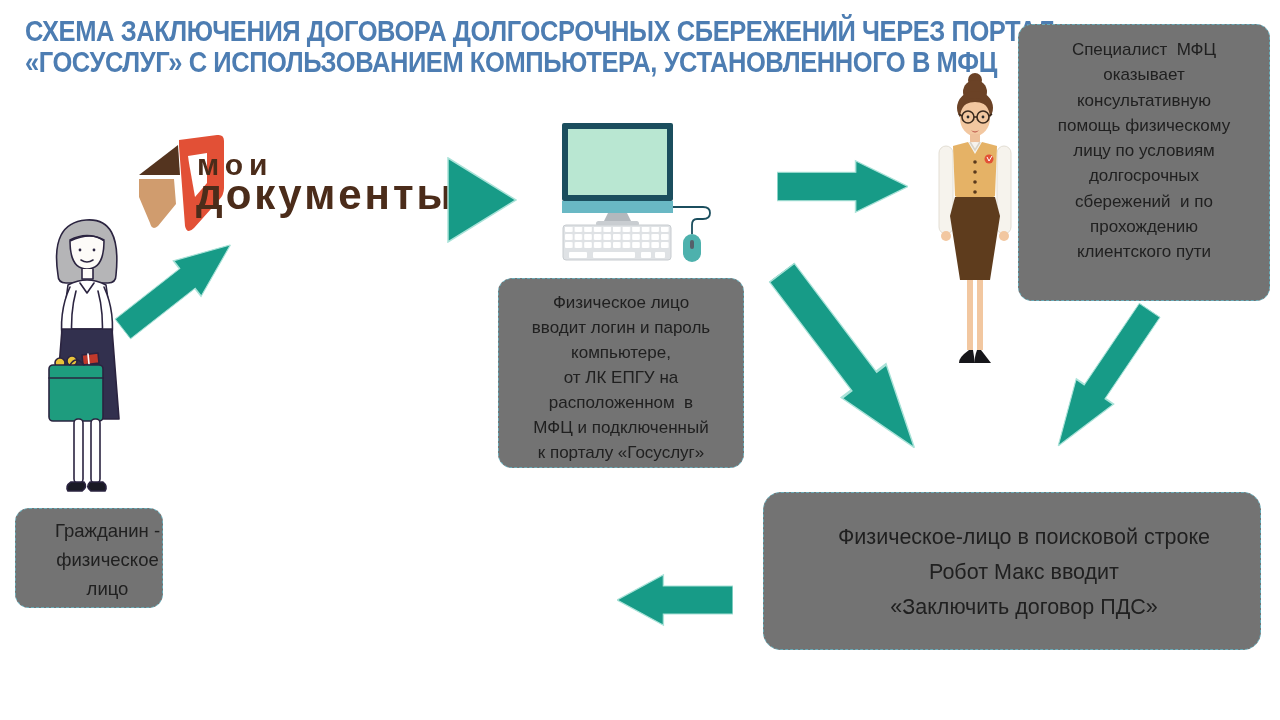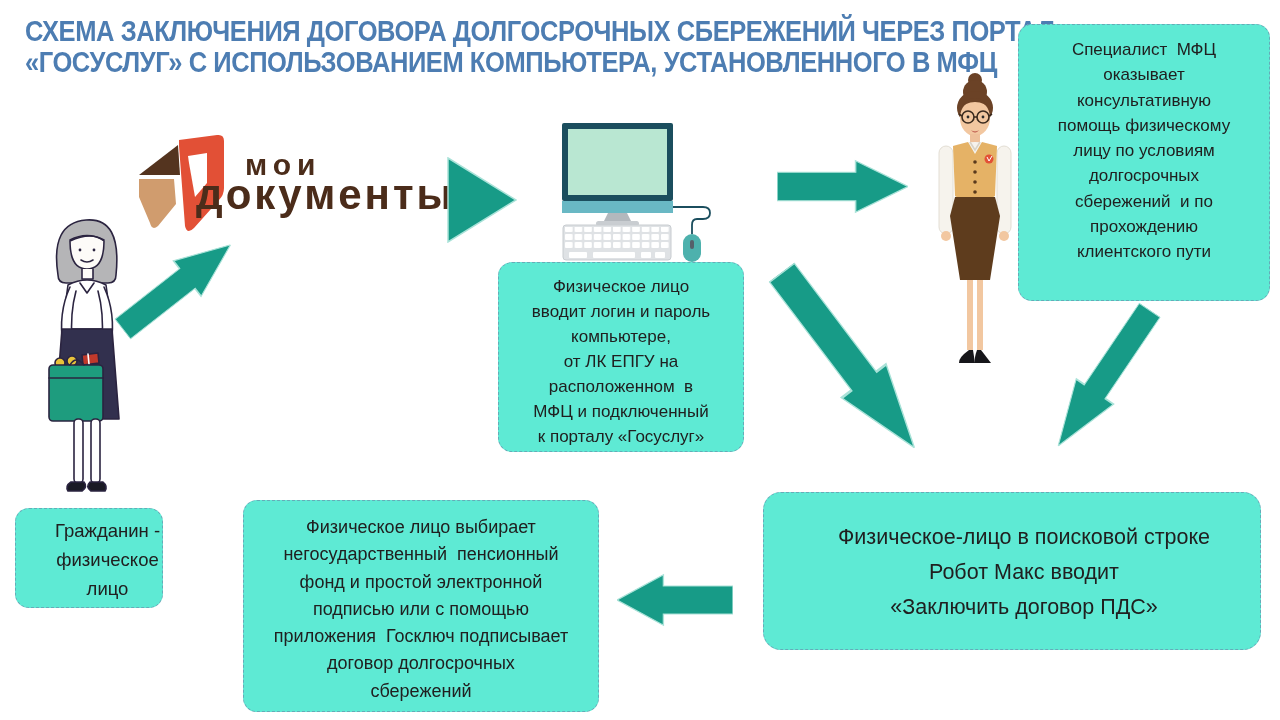--- a/index.html
+++ b/index.html
@@ -16,21 +16,21 @@
   #canvas{
     position:relative;width:1280px;height:720px;background:#ffffff;
     overflow:hidden;font-family:"Liberation Sans", sans-serif;color:var(--text-dark);
   }
   .abs{position:absolute;}
   .title-line{
     font-weight:bold;font-size:29px;line-height:31px;color:var(--title-blue);
     white-space:nowrap;transform:scaleX(0.88);transform-origin:left top;letter-spacing:-0.5px;
   }
   .dashed-box{
-    border:1.6px dashed var(--box-border);border-radius:14px;background:#5eead4;
+    border:1.6px dashed var(--box-border);border-radius:14px;background:#737373;
     text-align:center;box-sizing:border-box;
   }
   .box-line{white-space:pre-wrap;}
   .arrow-fill{fill:var(--accent-teal);stroke:#a9e2d8;stroke-width:1.2;}
   .tri-fill{fill:var(--accent-teal);stroke:#a9e2d8;stroke-width:1.5;}
   .logo-word1{
     font-weight:bold;font-size:30px;letter-spacing:6px;color:var(--logo-text-brown);line-height:28px;
   }
   .logo-word2{
     font-weight:bold;font-size:42px;letter-spacing:3px;color:var(--logo-text-brown);line-height:34px;
@@ -46,21 +46,21 @@
     <div class="title-line">«ГОСУСЛУГ» С ИСПОЛЬЗОВАНИЕМ КОМПЬЮТЕРА, УСТАНОВЛЕННОГО В МФЦ</div>
   </div>
 
   <div class="abs" style="left:133px;top:130px;width:310px;height:108px;">
     <svg class="abs" style="left:0;top:4px;" width="95" height="100" viewBox="0 0 95 100">
       <polygon points="6,41 45,11 47,41" fill="var(--logo-brown)"></polygon>
       <path d="M6,45 L41,45 L43,70 L25,92 Q19,97 17,89 L6,63 Z" fill="var(--logo-tan)"></path>
       <path d="M46,6 L84,1 Q91,0 91,7 L91,54 Q91,61 86,66 L61,94 Q54,101 52,92 L46,12 Z" fill="var(--logo-red)"></path>
       <path d="M55,22 L74,19 L74,49 L62,63 L56,29 Z" fill="#ffffff"></path>
     </svg>
-    <div class="abs logo-word1" style="left:64px;top:21px;margin-left:48px;">мои</div>
+    <div class="abs logo-word1" style="left:64px;top:21px;">мои</div>
     <div class="abs logo-word2" style="left:63px;top:48px;">документы</div>
   </div>
 
   <svg class="abs" style="left:30px;top:213px;" width="150" height="290" viewBox="0 0 150 290">
     <g stroke="#2b2440" stroke-width="1.6" fill="none" stroke-linecap="round" stroke-linejoin="round">
 
       <path d="M28,62 Q20,10 56,7 Q92,4 86,62 Q86,70 78,70 L36,70 Q28,70 28,62 Z" fill="#b5b5b7"></path>
 
       <path d="M40,28 Q40,56 57,56 Q74,56 74,28 Q62,18 40,28 Z" fill="#fdfbf8"></path>
       <path d="M40,27 Q57,18 74,27" fill="none"></path>
@@ -129,21 +129,21 @@
     <rect x="20" y="117" width="104" height="23" fill="url(#kb)"></rect>
     <rect x="48" y="142" width="42" height="6" rx="1" fill="#ffffff"></rect>
     <rect x="24" y="142" width="18" height="6" rx="1" fill="#ffffff"></rect>
     <rect x="96" y="142" width="10" height="6" rx="1" fill="#ffffff"></rect>
     <rect x="110" y="142" width="10" height="6" rx="1" fill="#ffffff"></rect>
 
     <rect x="138" y="124" width="18" height="28" rx="9" fill="#4db1ad"></rect>
     <rect x="145" y="130" width="4" height="9" rx="2" fill="#55606a"></rect>
   </svg>
 
-  <div class="abs dashed-box" style="left:498px;top:262px;width:246px;height:190px;padding-top:11px;font-size:17px;line-height:25px;">
+  <div class="abs dashed-box" style="left:498px;top:278px;width:246px;height:190px;padding-top:11px;font-size:17px;line-height:25px;">
     <div class="box-line">Физическое лицо</div>
     <div class="box-line">вводит логин и пароль</div>
     <div class="box-line">компьютере,</div>
     <div class="box-line">от ЛК ЕПГУ на</div>
     <div class="box-line">расположенном  в</div>
     <div class="box-line">МФЦ и подключенный</div>
     <div class="box-line">к порталу «Госуслуг»</div>
   </div>
 
   <svg class="abs" style="left:777px;top:158px;width:131px;height:57px;" viewBox="0 0 100 60" preserveAspectRatio="none">
@@ -217,23 +217,14 @@
   <div class="abs dashed-box" style="left:763px;top:492px;width:498px;height:158px;padding-top:27px;font-size:21.5px;line-height:35px;border-radius:18px;padding-left:24px;">
     <div class="box-line">Физическое-лицо в поисковой строке</div>
     <div class="box-line">Робот Макс вводит</div>
     <div class="box-line">«Заключить договор ПДС»</div>
   </div>
 
   <svg class="abs" style="left:617px;top:572px;width:116px;height:56px;transform:rotate(180deg);" viewBox="0 0 100 60" preserveAspectRatio="none">
     <polygon class="arrow-fill" points="0,15 60,15 60,3 100,30 60,57 60,45 0,45"></polygon>
   </svg>
 
-  <div class="abs dashed-box" style="left:243px;top:500px;width:356px;height:212px;padding-top:13px;font-size:18px;line-height:27.3px;">
-    <div class="box-line">Физическое лицо выбирает</div>
-    <div class="box-line">негосударственный  пенсионный</div>
-    <div class="box-line">фонд и простой электронной</div>
-    <div class="box-line">подписью или с помощью</div>
-    <div class="box-line">приложения  Госключ подписывает</div>
-    <div class="box-line">договор долгосрочных</div>
-    <div class="box-line">сбережений</div>
-  </div>
 
 </div>
 
 </body></html>

